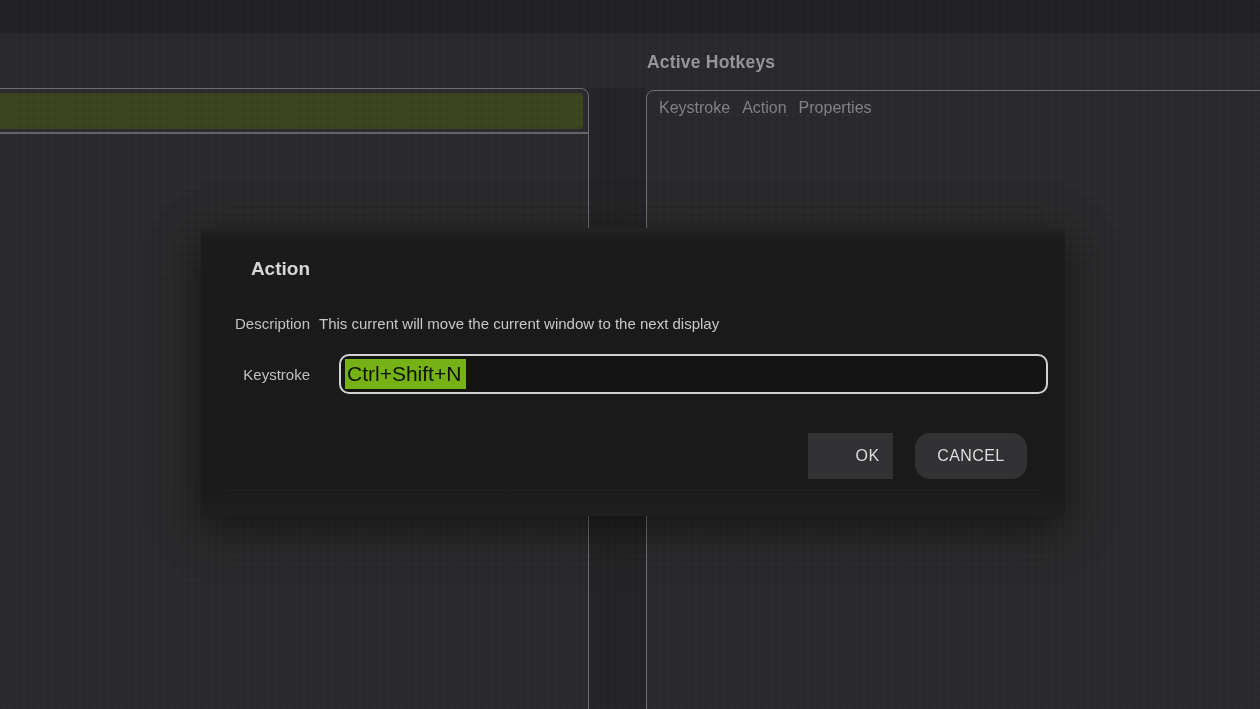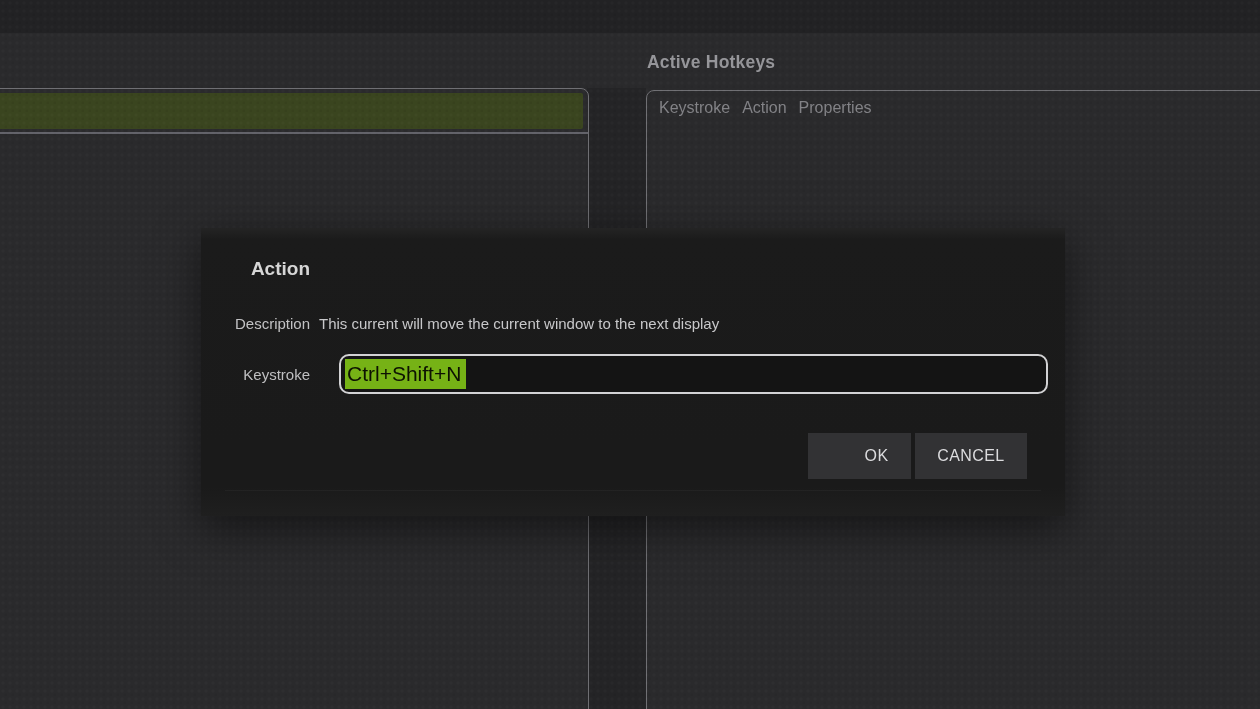--- a/index.html
+++ b/index.html
@@ -95,22 +95,22 @@
     padding:1px 5px 2px 2px;
   }
   .btn{
     position:absolute;top:205px;height:46px;
     background:#323234;border:none;
     color:#dcdcde;font-size:16px;letter-spacing:.4px;
     font-family:"Liberation Sans",sans-serif;
     display:flex;align-items:center;justify-content:center;
     cursor:pointer;
   }
-  .btn-ok{left:607px;width:103px;padding-left:40px;}
-  .btn-cancel{left:714px;width:112px;}
+  .btn-ok{left:607px;width:85px;padding-left:40px;}
+  .btn-cancel{left:714px;width:112px;border-radius:15px;}
 </style>
 </head>
 <body>
 
 <div class="topbar"></div>
 <div class="gutter"></div>
 
 <div class="left-panel">
   <div class="selected-row"></div>
   <div class="left-divider"></div>

